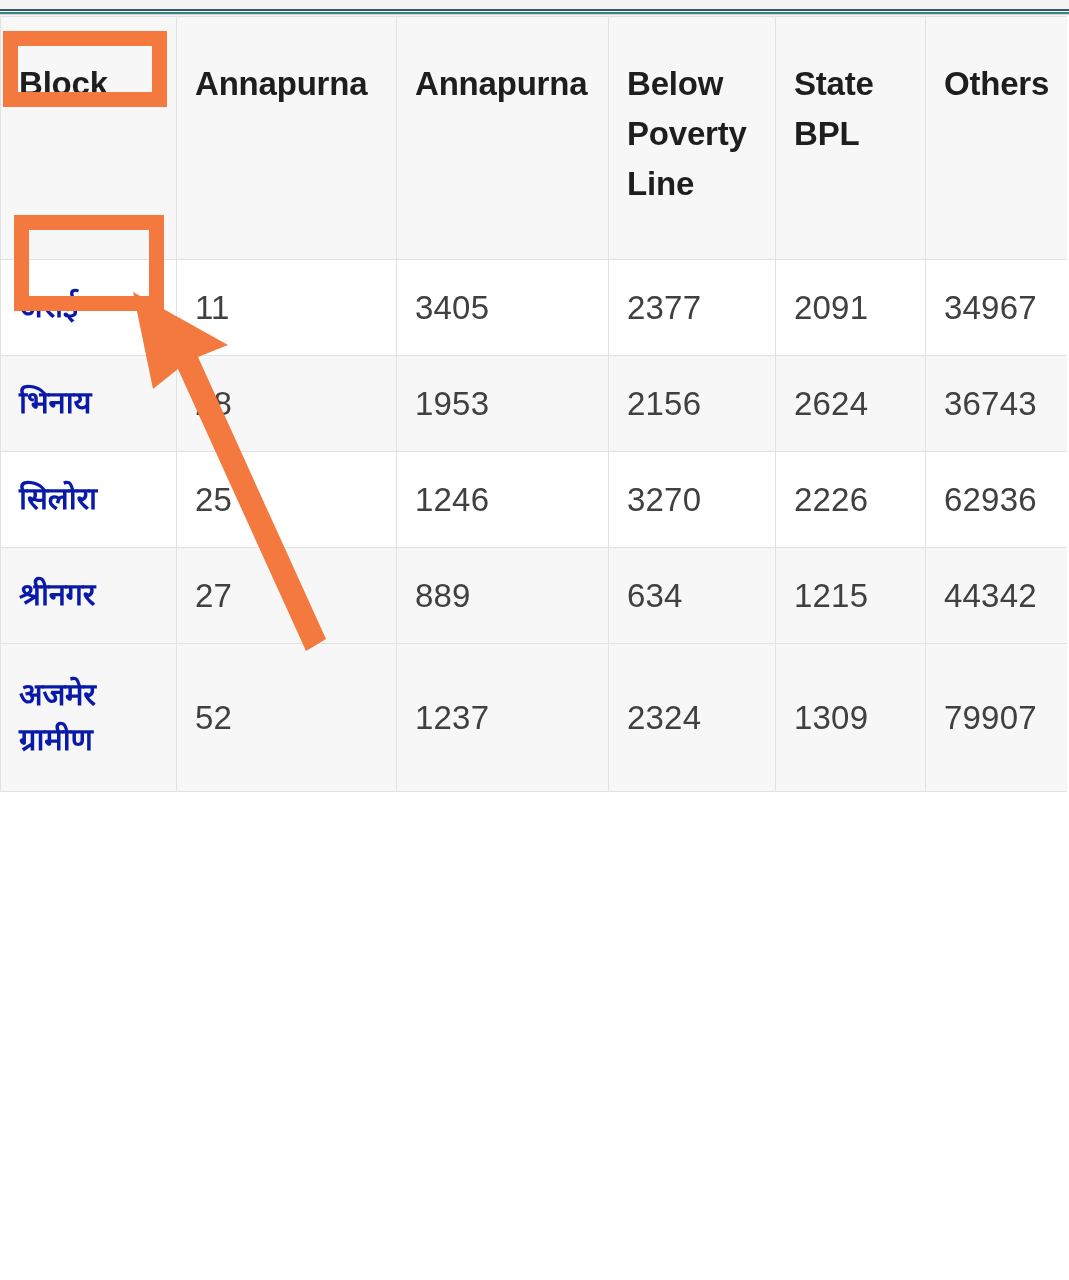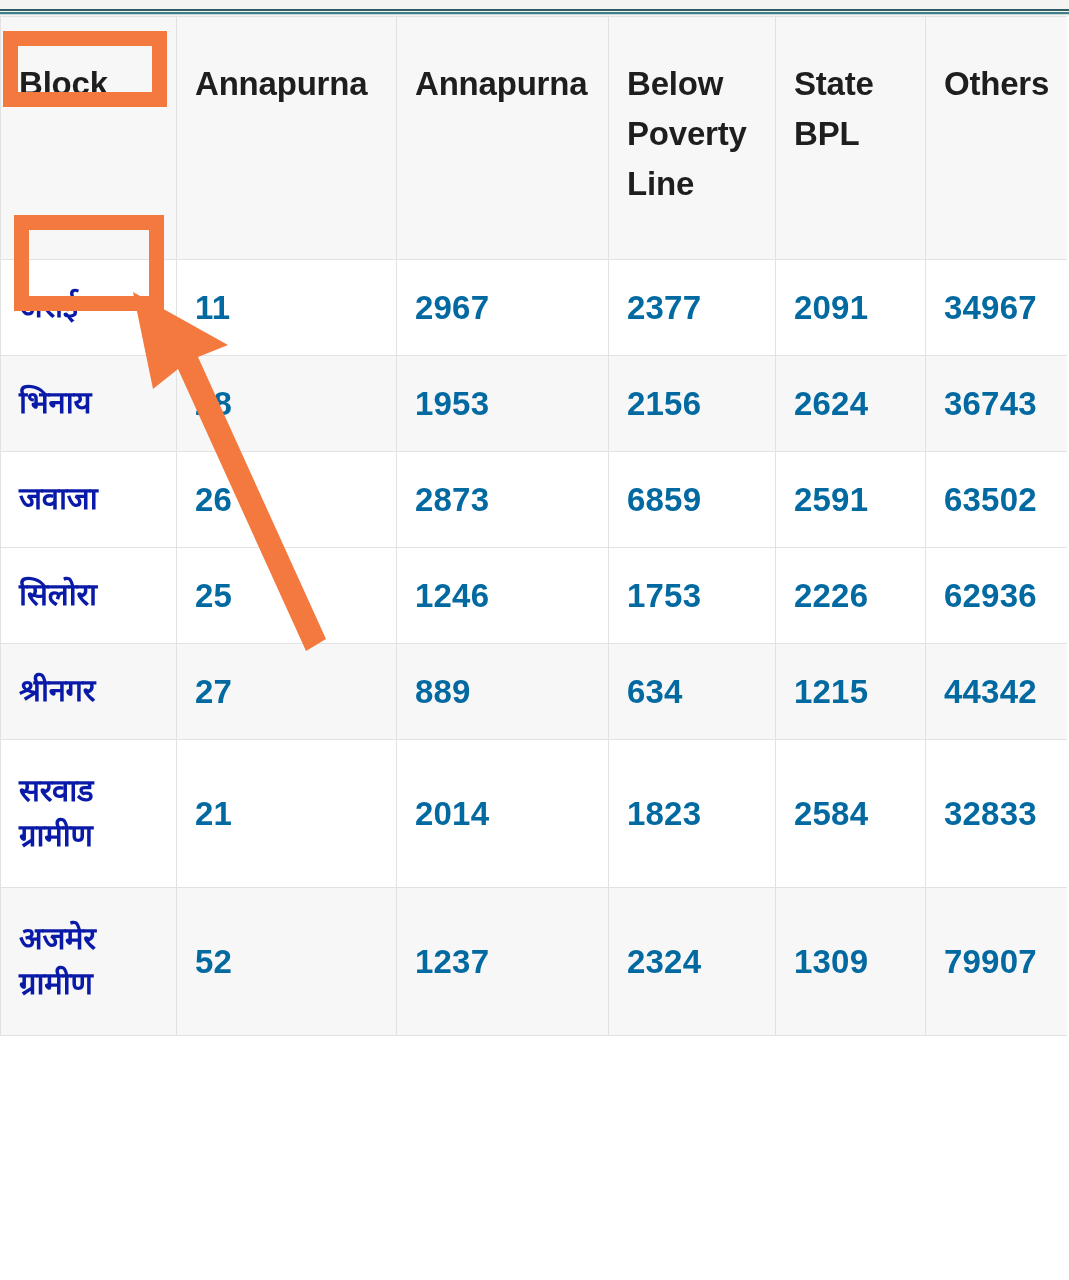--- a/index.html
+++ b/index.html
@@ -88,22 +88,22 @@
   table.stat-table tbody tr.tall { height: 148px; }
 
   td.block-cell {
     color: #0a1aa8;
     font-weight: bold;
     font-size: 31px;
     line-height: 1.45;
     letter-spacing: -0.3px;
   }
   td.num-cell {
-    color: #0369a1;
-    font-weight: bold;
+    color: #404040;
+    font-weight: normal;
     font-size: 33px;
     letter-spacing: 0.2px;
   }
 
   
   #annotation-layer {
     position: absolute;
     left: 0; top: 0;
     width: 1069px; height: 1280px;
     pointer-events: none;
@@ -149,65 +149,49 @@
         <th>Annapurna</th>
         <th>Below Poverty Line</th>
         <th>State BPL</th>
         <th>Others</th>
       </tr>
     </thead>
     <tbody id="table-body">
         <tr class="band-light">
           <td class="block-cell">अराई</td>
           <td class="num-cell">11</td>
-          <td class="num-cell">2967</td>
+          <td class="num-cell">3405</td>
           <td class="num-cell">2377</td>
           <td class="num-cell">2091</td>
           <td class="num-cell">34967</td>
         </tr>
         <tr class="band-dark">
           <td class="block-cell">भिनाय</td>
           <td class="num-cell">28</td>
           <td class="num-cell">1953</td>
           <td class="num-cell">2156</td>
           <td class="num-cell">2624</td>
           <td class="num-cell">36743</td>
         </tr>
         <tr class="band-light">
-          <td class="block-cell">जवाजा</td>
-          <td class="num-cell">26</td>
-          <td class="num-cell">2873</td>
-          <td class="num-cell">6859</td>
-          <td class="num-cell">2591</td>
-          <td class="num-cell">63502</td>
-        </tr>
-        <tr class="band-light">
           <td class="block-cell">सिलोरा</td>
           <td class="num-cell">25</td>
           <td class="num-cell">1246</td>
-          <td class="num-cell">1753</td>
+          <td class="num-cell">3270</td>
           <td class="num-cell">2226</td>
           <td class="num-cell">62936</td>
         </tr>
         <tr class="band-dark">
           <td class="block-cell">श्रीनगर</td>
           <td class="num-cell">27</td>
           <td class="num-cell">889</td>
           <td class="num-cell">634</td>
           <td class="num-cell">1215</td>
           <td class="num-cell">44342</td>
         </tr>
-        <tr class="band-light tall">
-          <td class="block-cell">सरवाड ग्रामीण</td>
-          <td class="num-cell">21</td>
-          <td class="num-cell">2014</td>
-          <td class="num-cell">1823</td>
-          <td class="num-cell">2584</td>
-          <td class="num-cell">32833</td>
-        </tr>
         <tr class="band-dark tall">
           <td class="block-cell">अजमेर ग्रामीण</td>
           <td class="num-cell">52</td>
           <td class="num-cell">1237</td>
           <td class="num-cell">2324</td>
           <td class="num-cell">1309</td>
           <td class="num-cell">79907</td>
         </tr>
       </tbody>
   </table>

